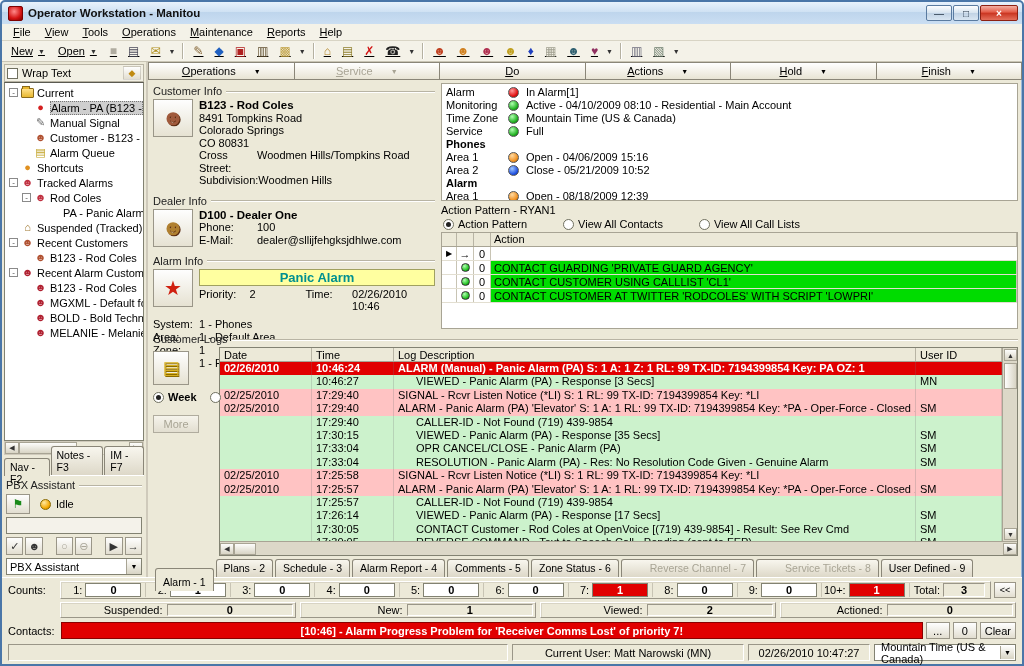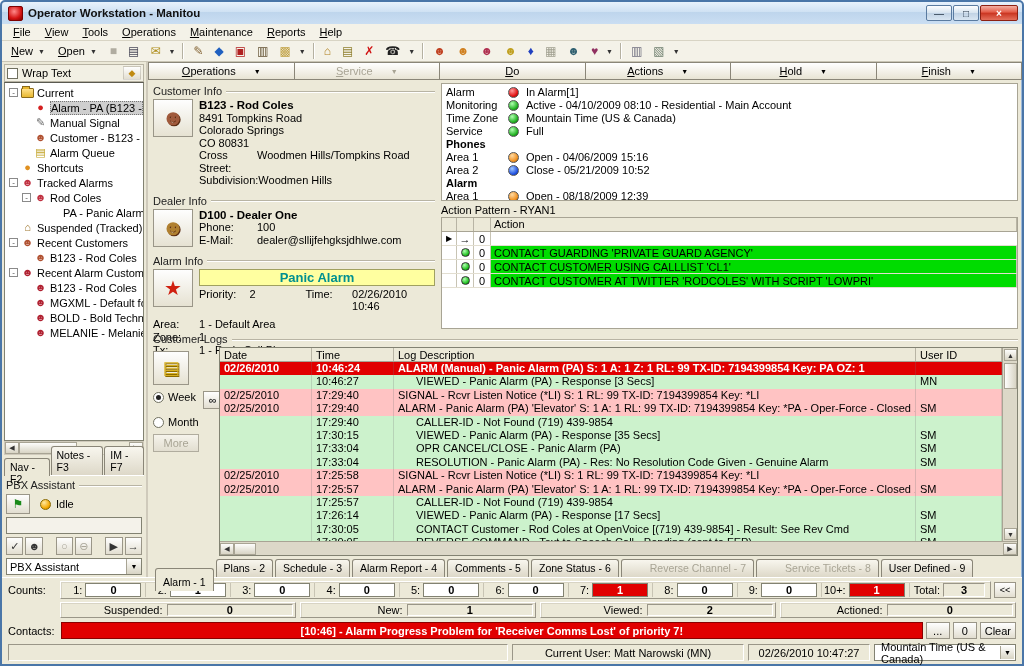--- a/index.html
+++ b/index.html
@@ -19,21 +19,21 @@
     display:flex; align-items:center; justify-content:center; color:#234;
     background:linear-gradient(#fdfefe,#d6e3ef 50%,#c0d2e4 51%,#d9e6f2); }
   .win-btn.close { background:linear-gradient(#f3b0a4,#e35b47 45%,#c93420 50%,#e4705c); color:#fff; border-color:#8c2012; width:38px; font-weight:bold; }
 
   
   .menubar { height:17px; flex:0 0 17px; background:#f4f2e8; border-bottom:1px solid #d8d4c4; display:flex; align-items:center; padding-left:4px; }
   .menu-item { padding:1px 7px; cursor:default; }
   .menu-item u { text-decoration:underline; }
   .toolbar { height:21px; flex:0 0 21px; background:#f4f2e8; border-bottom:1px solid #c9c5b5; display:flex; align-items:center; padding-left:4px; gap:1px; }
   .tb-sep { width:1px; height:16px; background:#b5b1a1; margin:0 4px; box-shadow:1px 0 0 #fff; }
-  .tb-btn { display:flex; align-items:center; gap:3px; padding:15px 4px; border:1px solid transparent; border-radius:2px; height:18px; }
+  .tb-btn { display:flex; align-items:center; gap:3px; padding:15px 4px; border:1px solid transparent; border-radius:2px; height:18px;text-decoration:underline; }
   .tb-glyph { font-size:12px; line-height:12px; }
   .tb-label { text-decoration:none; }
   .tb-label u { text-decoration:underline; }
   .tb-drop { font-size:7px; color:#333; padding:0 2px; }
 
   
   .mid { flex:1; display:flex; min-height:0; }
 
   
   .left-panel { width:146px; flex:0 0 146px; background:#ece9d8; border-right:2px solid #cfcabb; display:flex; flex-direction:column; padding:2px 2px 0 2px; min-height:0; }
@@ -125,21 +125,21 @@
   .ap-row .c.a.yellow { background:#ffff00; }
   .ap-row .c.a.green { background:#00dc00; }
   .gdot { width:9px; height:9px; border-radius:50%; background:radial-gradient(circle at 35% 30%,#b0ffb0,#20c020 65%,#006000); border:1px solid #333; }
 
   
   .logs-section { flex:1; display:flex; flex-direction:column; min-height:0; margin-top:2px; }
   .logs-body { flex:1; display:flex; gap:4px; min-height:0; }
   .logs-controls { width:62px; flex:0 0 62px; display:flex; flex-direction:column; align-items:flex-start; padding-top:4px; gap:6px; }
   .notes-btn { width:36px; height:34px; border:1px solid #9a9688; background:linear-gradient(#fefefe,#e6e2d2); display:flex; align-items:center; justify-content:center; font-size:18px; color:#d8b020; text-shadow:1px 1px 0 #8a6a00; }
   .wm-row { display:flex; align-items:flex-start; gap:4px; }
-  .wm-radios { display:flex; flex-direction:column; gap:13px; }
+  .wm-radios { display:flex; flex-direction:row; gap:13px;font-weight:bold; }
   .bin-btn { width:20px; height:18px; border:1px solid #9a9688; background:linear-gradient(#fefefe,#e2ded0); display:flex; align-items:center; justify-content:center; font-weight:bold; color:#333; }
   .more-btn { width:46px; height:18px; border:1px solid #b0ac9e; background:linear-gradient(#f6f4ec,#e2ded0); color:#a8a494; display:flex; align-items:center; justify-content:center; }
   .log-table { flex:1; border:1px solid #828272; background:#fff; display:flex; flex-direction:column; min-width:0; min-height:0; }
   .log-grid { flex:1; display:flex; min-height:0; }
   .log-cols { flex:1; display:flex; flex-direction:column; min-width:0; overflow:hidden; }
   .log-head { display:flex; height:14px; flex:0 0 14px; background:#ece9d8; border-bottom:1px solid #a8a494; }
   .log-head .hc { border-right:1px solid #b8b4a4; padding-left:4px; display:flex; align-items:center; }
   .lc-date { width:92px; flex:0 0 92px; }
   .lc-time { width:82px; flex:0 0 82px; }
   .lc-desc { flex:1; min-width:0; }
@@ -513,20 +513,24 @@
                 <div class="pt-row">
                   <span style="width:52px">Priority:</span>
                   <span style="width:58px">2</span>
                   <span style="width:48px">Time:</span>
                   <span>02/26/2010 10:46</span>
                 </div>
               </div>
             </div>
             <div class="alarm-fields" id="alarm-fields">
                 <div class="kv">
+                  <span class="k">System:</span>
+                  <span>1 - Phones</span>
+                </div>
+                <div class="kv">
                   <span class="k">Area:</span>
                   <span>1 - Default Area</span>
                 </div>
                 <div class="kv">
                   <span class="k">Zone:</span>
                   <span>1</span>
                 </div>
                 <div class="kv">
                   <span class="k">Tx:</span>
                   <span>1 - Rods Cell Phone</span>
@@ -576,20 +580,34 @@
                   <span class="st-dot"></span>
                   <span></span>
                 </div>
                 <div class="st-row">
                   <span class="st-label">Area 1</span>
                   <span class="st-dot"><span class="dot orange"></span></span>
                   <span>Open - 08/18/2009 12:39</span>
                 </div>
               </div>
             <div class="ap-title">Action Pattern - RYAN1</div>
+            <div class="ap-radios" id="ap-radios">
+                <span class="radio-item">
+                  <span class="radio on"></span>
+                  <span>Action Pattern</span>
+                </span>
+                <span class="radio-item">
+                  <span class="radio"></span>
+                  <span>View All Contacts</span>
+                </span>
+                <span class="radio-item">
+                  <span class="radio"></span>
+                  <span>View All Call Lists</span>
+                </span>
+              </div>
             <div class="ap-table">
               <div class="ap-head">
                 <span class="c m"></span>
                   <span class="c i"></span>
                   <span class="c n"></span>
                 <span class="c a">Action</span>
               </div>
               <div id="ap-rows">
                   <div class="ap-row">
                     <span class="c m">▶</span>

